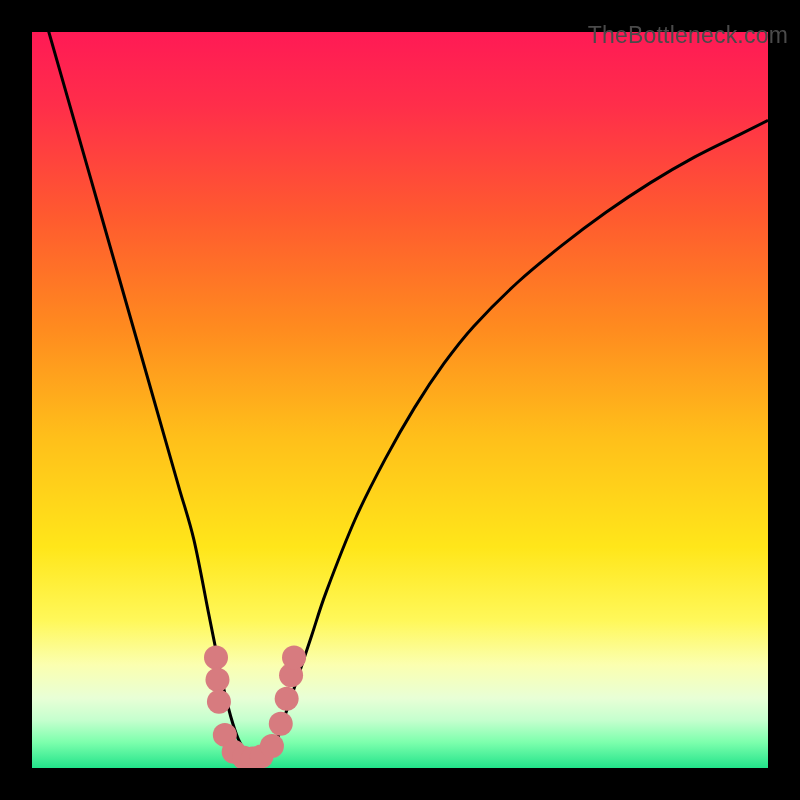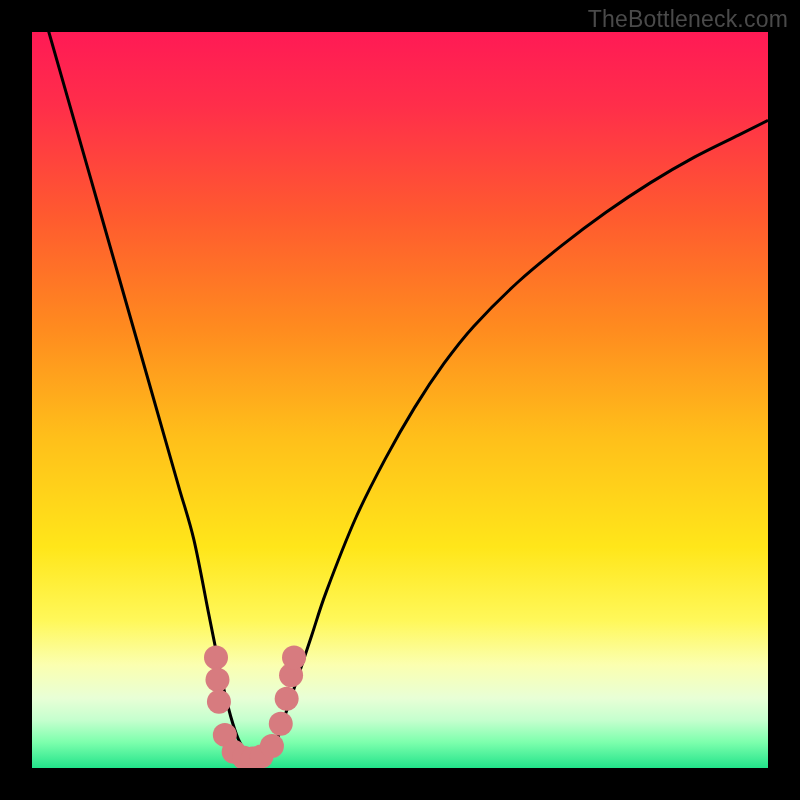--- a/index.html
+++ b/index.html
@@ -27,21 +27,21 @@
     height: 736px;
     overflow: hidden;
   }
   .plot svg {
     display: block;
     width: 736px;
     height: 736px;
   }
   .watermark {
     position: absolute;
-    top: 6px;
+    top: 22px;
     right: 12px;
     color: #4a4a4a;
     font-size: 23px;
     font-weight: 400;
     letter-spacing: 0.2px;
     user-select: none;
   }
 </style>
 </head>
 <body>

